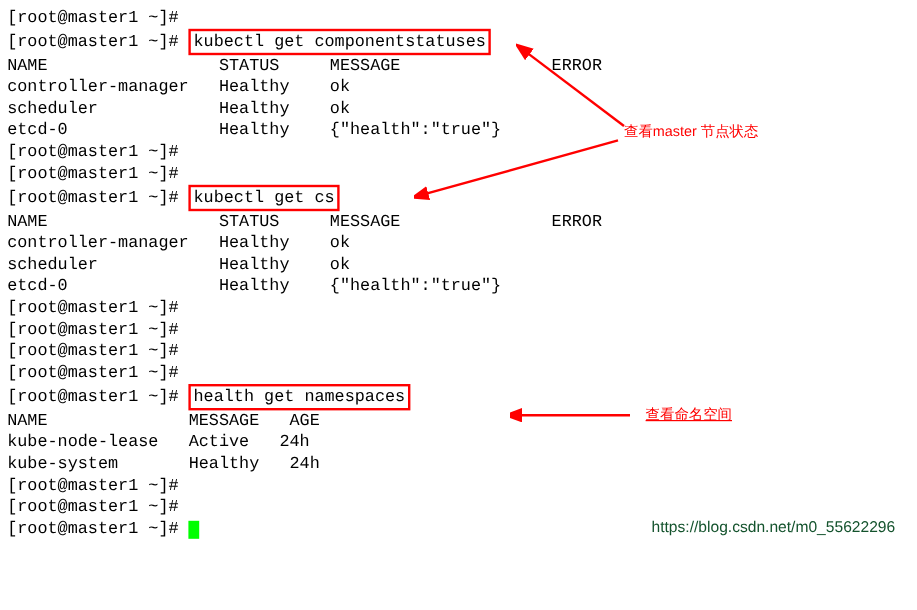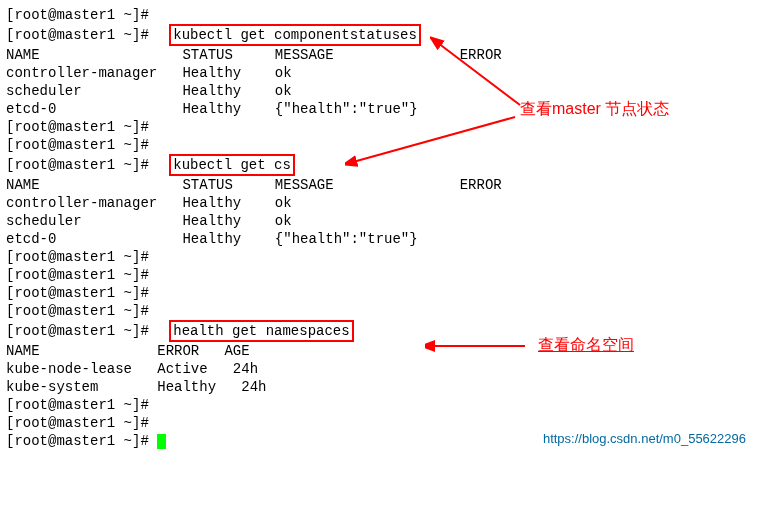--- a/index.html
+++ b/index.html
@@ -13,40 +13,39 @@
     width: 764px;
     box-sizing: border-box;
     position: relative;
   }
   .terminal-line { white-space: pre; }
   .highlight-box {
     display: inline-block;
     border: 2px solid #ff0000;
     padding: 0 2px;
     box-sizing: border-box;
-    margin-left: 12px;
   }
   .annotation {
     position: absolute;
     color: #ff0000;
     font-family: "Microsoft YaHei", "SimSun", sans-serif;
-    font-size: 16px;
+    font-size: 12px;
   }
   .cursor {
     display: inline-block;
     width: 9px;
     height: 15px;
     background: #00ff00;
     vertical-align: text-bottom;
   }
   .watermark {
     position: absolute;
     right: 18px;
     bottom: 8px;
-    color: #0369a1;
+    color: #14532d;
     font-family: Arial, sans-serif;
     font-size: 13px;
     pointer-events: none;
   }
   svg.arrow {
     position: absolute;
     pointer-events: none;
   }
 </style>
 </head>
@@ -67,21 +66,21 @@
 <div id="csBody2">
     <div class="terminal-line">controller-manager   Healthy    ok</div>
     <div class="terminal-line">scheduler            Healthy    ok</div>
     <div class="terminal-line">etcd-0               Healthy    {"health":"true"}</div>
   </div>
 <div class="terminal-line"><span>[root@master1 ~]#</span></div>
 <div class="terminal-line"><span>[root@master1 ~]#</span></div>
 <div class="terminal-line"><span>[root@master1 ~]#</span></div>
 <div class="terminal-line"><span>[root@master1 ~]#</span></div>
 <div class="terminal-line"><span>[root@master1 ~]#</span> <span class="highlight-box">health get namespaces</span></div>
-<div class="terminal-line"><span id="nsH">NAME              ERROR   AGE</span></div>
+<div class="terminal-line"><span id="nsH">NAME              MESSAGE   AGE</span></div>
 <div id="nsBody">
     <div class="terminal-line">kube-node-lease   Active   24h</div>
     <div class="terminal-line">kube-system       Healthy   24h</div>
   </div>
 <div class="terminal-line"><span>[root@master1 ~]#</span></div>
 <div class="terminal-line"><span>[root@master1 ~]#</span></div>
 <div class="terminal-line"><span>[root@master1 ~]#</span> <span class="cursor"></span></div>
 
 <div class="annotation" style="top:100px; left:520px;">查看master 节点状态</div>
 <div class="annotation" style="top:336px; left:538px;text-decoration:underline;">查看命名空间</div>

